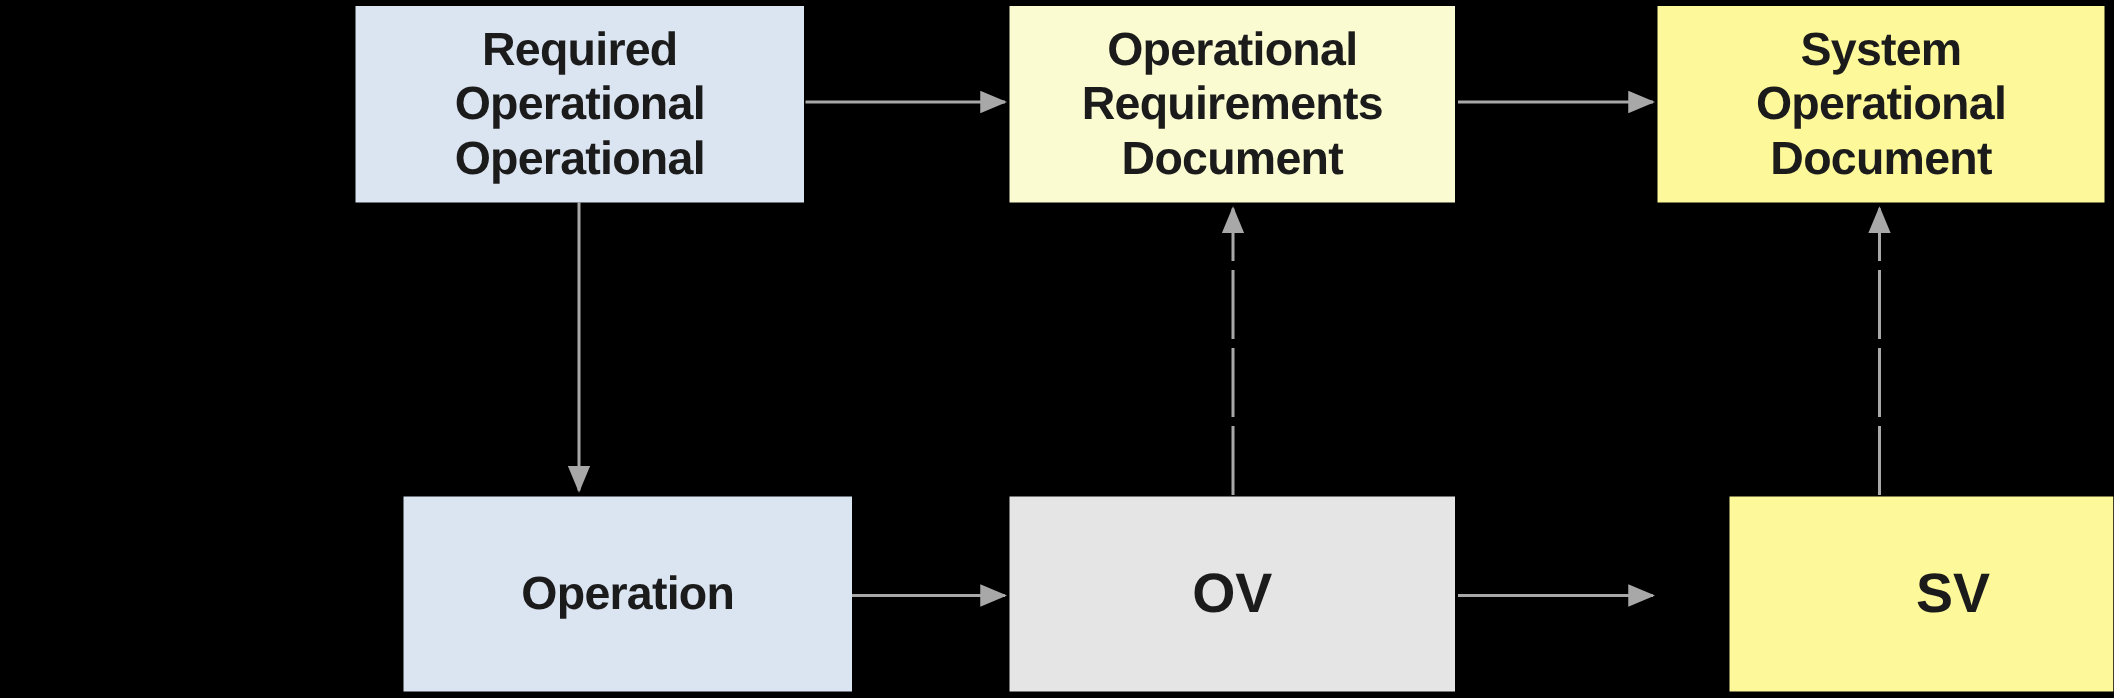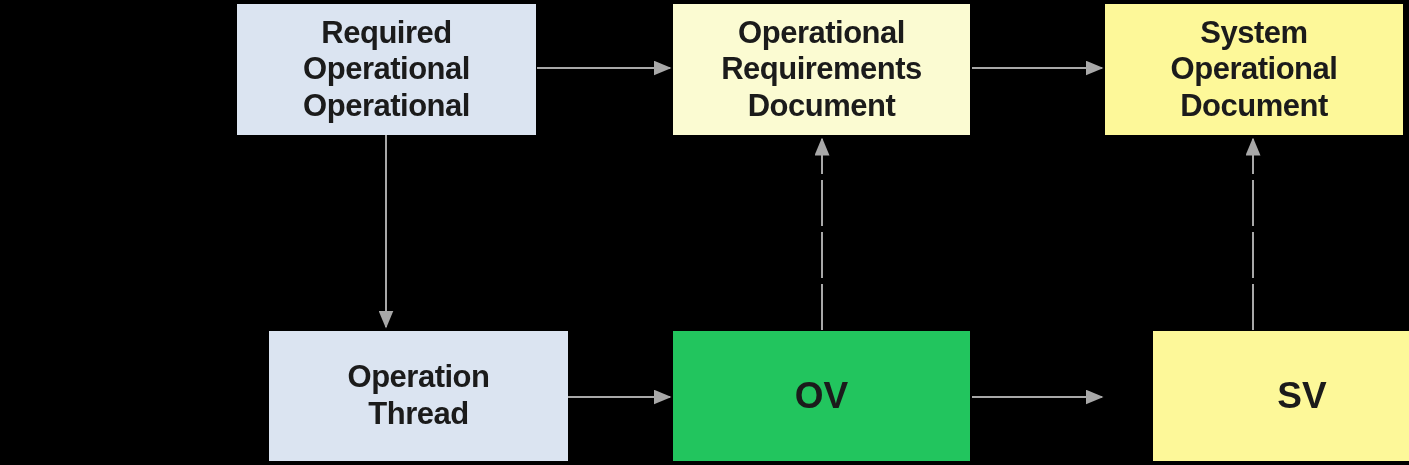--- a/index.html
+++ b/index.html
@@ -88,24 +88,23 @@
   </div>
 
   <div class="node node--srd" style="background: rgb(253, 248, 153);">
     <span class="line">System</span>
     <span class="line">Operational</span>
     <span class="line">Document</span>
   </div>
 
   <div class="node node--ot" style="background: rgb(219, 228, 241); margin-left: 32px;">
     <span class="line">Operation</span>
-    <span class="line">Thread</span>
   </div>
 
-  <div class="node node--big node--ov" style="background: #22c55e;">
+  <div class="node node--big node--ov" style="background: #e5e5e5;">
     <span class="line">OV</span>
   </div>
 
   <div class="node node--big node--sv" style="background: rgb(253, 248, 153); margin-left: 48px;">
     <span class="line">SV</span>
   </div>
 
 </div>
 
 </body></html>

